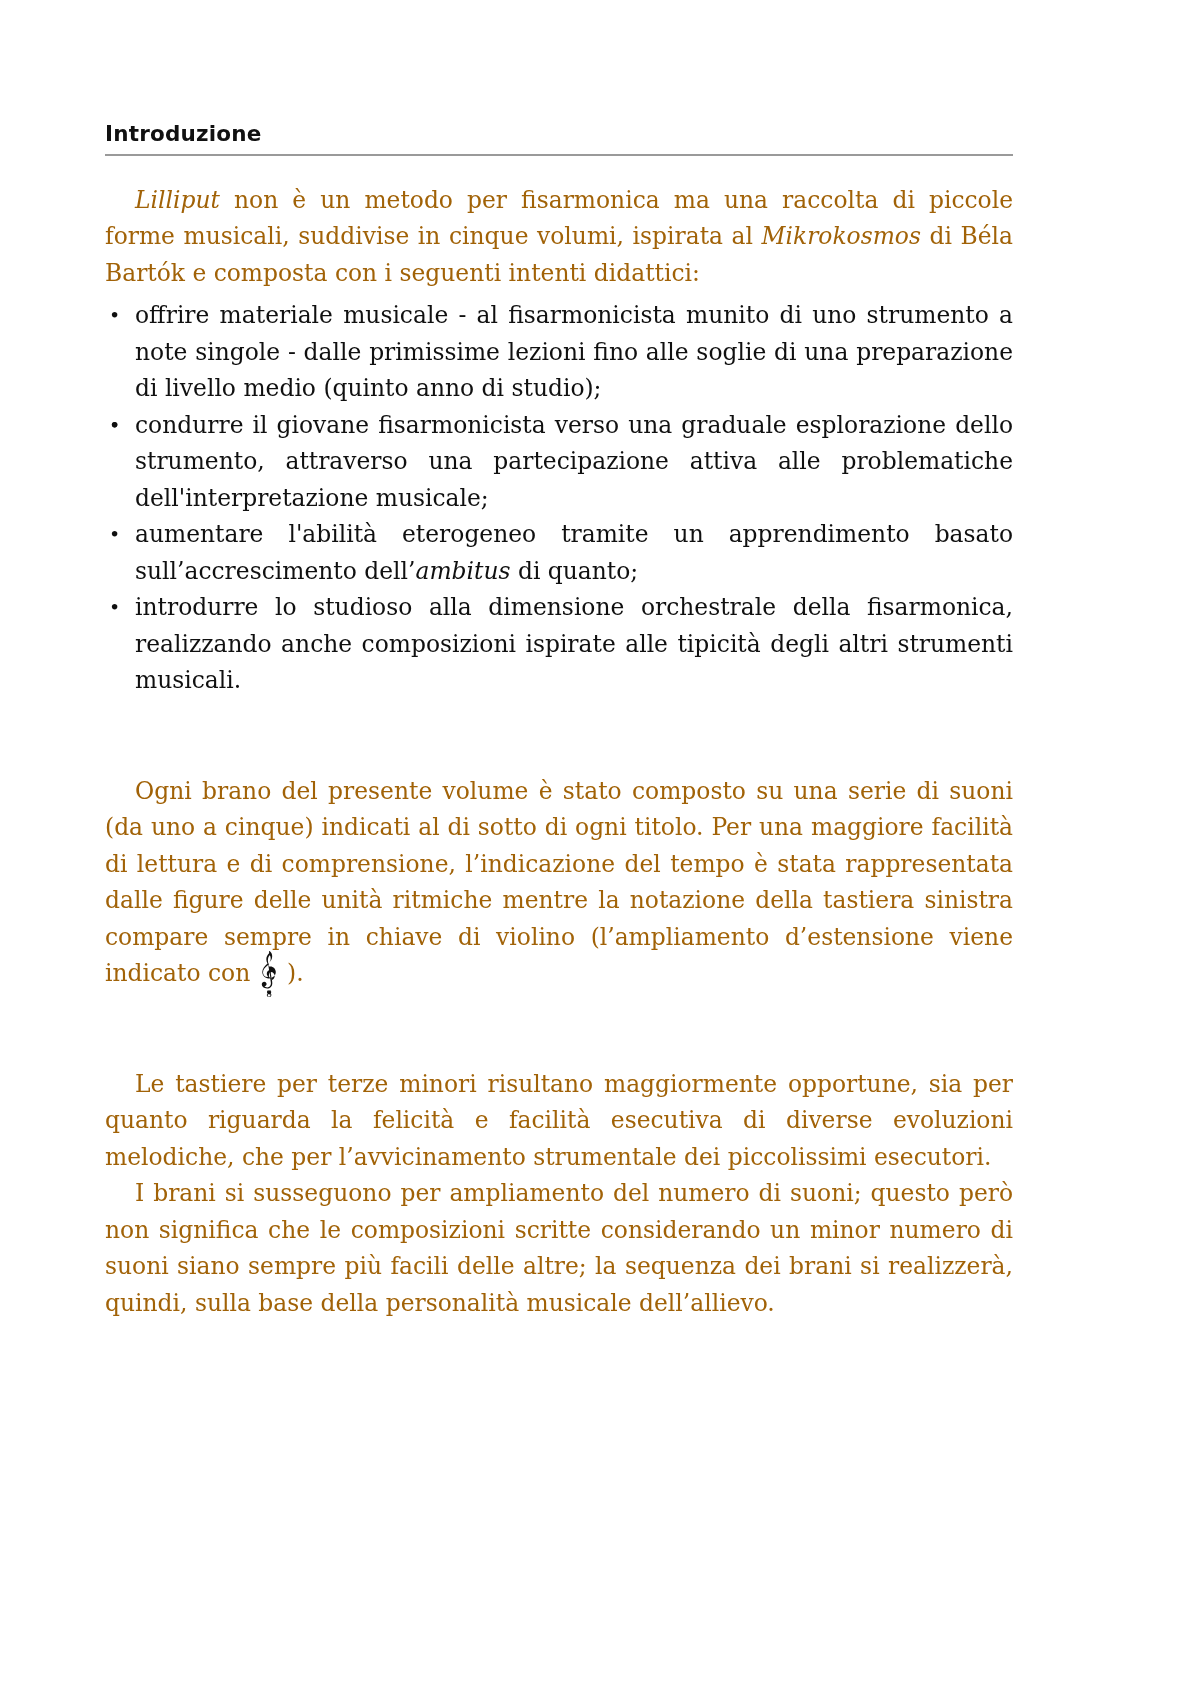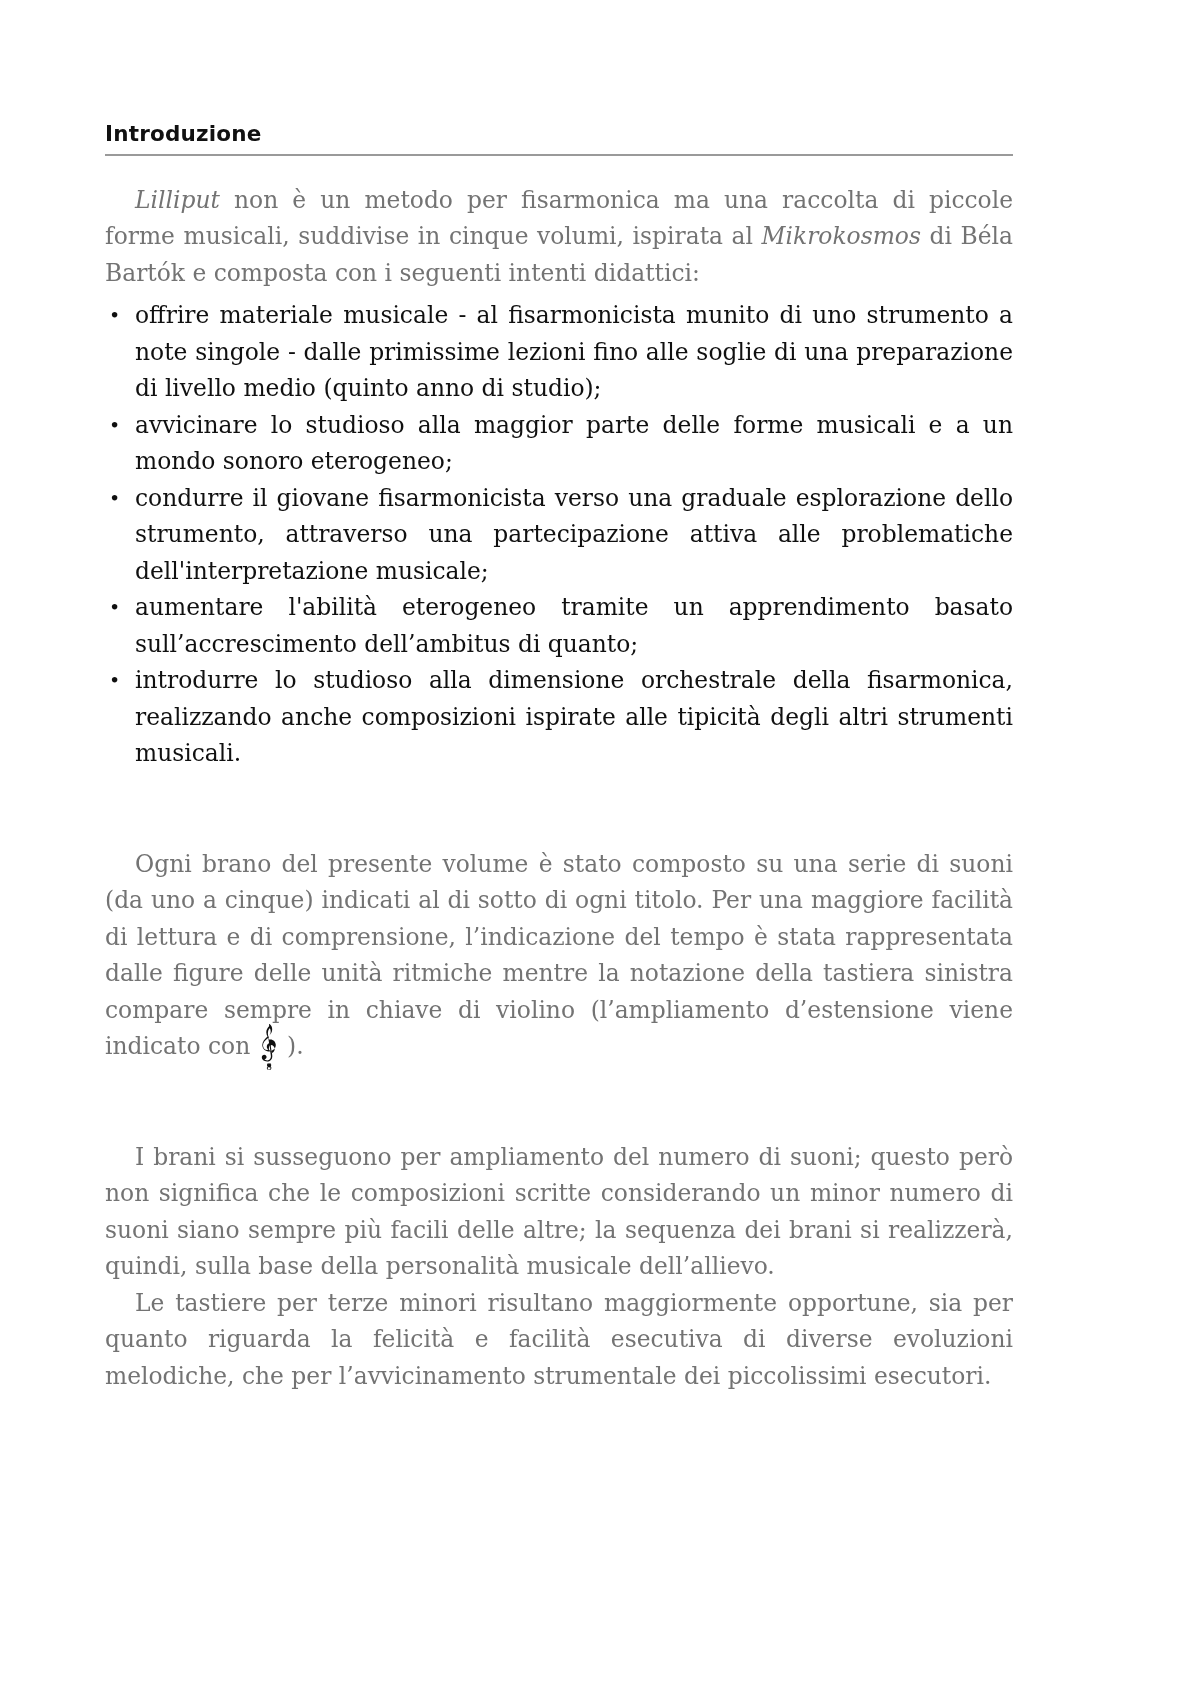--- a/index.html
+++ b/index.html
@@ -43,21 +43,21 @@
     font-weight: bold;
   }
 
   
   .para {
     font-size: 23.4px;
     line-height: 36.5px;
     text-align: justify;
     text-justify: inter-word;
     margin: 0;
-    color: #737373;
+    color: #a16207;
     -webkit-hyphens: none;
     hyphens: none;
   }
 
   .para.indent {
     text-indent: 30px;
   }
 
   .para .it {
     font-style: italic;
@@ -82,20 +82,21 @@
 
   .bullets li .dot {
     position: absolute;
     left: 4px;
     top: 0;
     line-height: 36.5px;
     font-size: 19px;
   }
 
   .bullets li .it {
+    font-style: italic;
   }
 
   
   .gap-after-heading { height: 26px; }
   .gap-before-heading { height: 34px; }
   .gap-bullets { height: 6px; }
 
   
   .clef {
     display: inline-block;
@@ -120,21 +121,21 @@
 
     <div class="gap-after-heading"></div>
 
     <p class="para indent"><span class="it">Lilliput</span><span> non è un metodo per fisarmonica ma una raccolta di piccole forme musicali, suddivise in cinque volumi, ispirata al </span><span class="it">Mikrokosmos</span><span> di Béla Bartók e composta con i seguenti intenti didattici:</span></p>
 
     <div class="gap-bullets"></div>
 
     <ul class="bullets">
       <li><span class="dot">•</span><span>offrire materiale musicale - al fisarmonicista munito di uno strumento a note singole - dalle primissime lezioni fino alle soglie di una preparazione di livello medio (quinto anno di studio);</span></li>
 
-      <li><span class="dot">•</span><span>avvicinare lo studioso alla maggior parte delle forme musicali e a un mondo sonoro eterogeneo;</span></li>
+      <li><span class="dot">•</span></li>
 
       <li><span class="dot">•</span><span>condurre il giovane fisarmonicista verso una graduale esplorazione dello strumento, attraverso una partecipazione attiva alle problematiche dell'interpretazione musicale;</span></li>
 
       <li><span class="dot">•</span><span>aumentare l'abilità eterogeneo tramite un apprendimento basato sull’accrescimento dell’</span><span class="it">ambitus</span><span> di quanto;</span></li>
 
       <li><span class="dot">•</span><span>introdurre lo studioso alla dimensione orchestrale della fisarmonica, realizzando anche composizioni ispirate alle tipicità degli altri strumenti musicali.</span></li>
     </ul>
 
     <div class="gap-before-heading"></div>
     <div style="height:14px"></div>
@@ -151,18 +152,18 @@
             <text x="10" y="46" font-family="DejaVu Serif, serif" font-size="9" text-anchor="middle" fill="#101010">8</text>
           </svg></span><span> ).</span></p>
 
     <div class="gap-before-heading"></div>
     <div style="height:14px"></div>
 
 
     <div class="gap-after-heading"></div>
 
 
+    <p class="para indent">Le tastiere per terze minori risultano maggiormente opportune, sia per quanto riguarda la felicità e facilità esecutiva di diverse evoluzioni melodiche, che per l’avvicinamento strumentale dei piccolissimi esecutori.</p>
+
     <p class="para indent">I brani si susseguono per ampliamento del numero di suoni; questo però non significa che le composizioni scritte considerando un minor numero di suoni siano sempre più facili delle altre; la sequenza dei brani si realizzerà, quindi, sulla base della personalità musicale dell’allievo.</p>
-
-    <p class="para indent">Le tastiere per terze minori risultano maggiormente opportune, sia per quanto riguarda la felicità e facilità esecutiva di diverse evoluzioni melodiche, che per l’avvicinamento strumentale dei piccolissimi esecutori.</p>
 
   </div>
 </div>
 
 </body></html>

